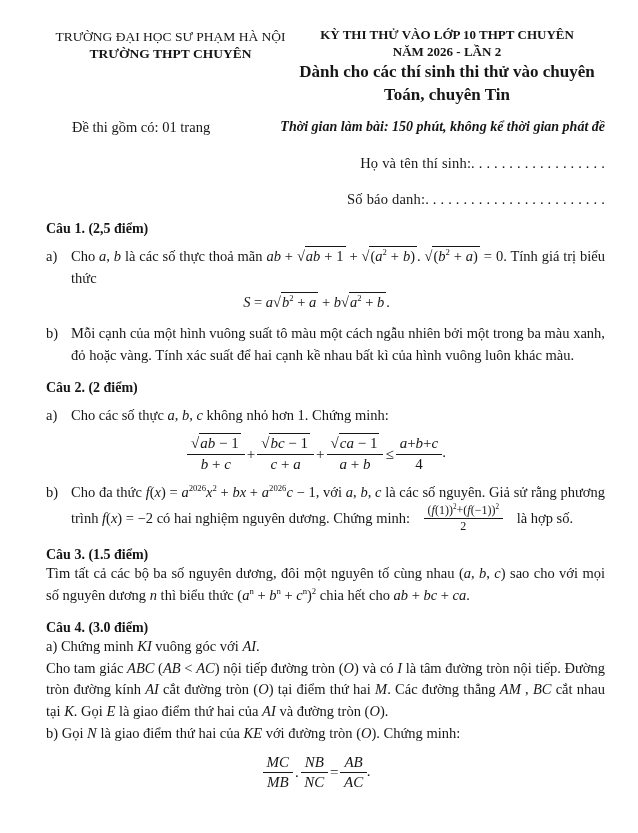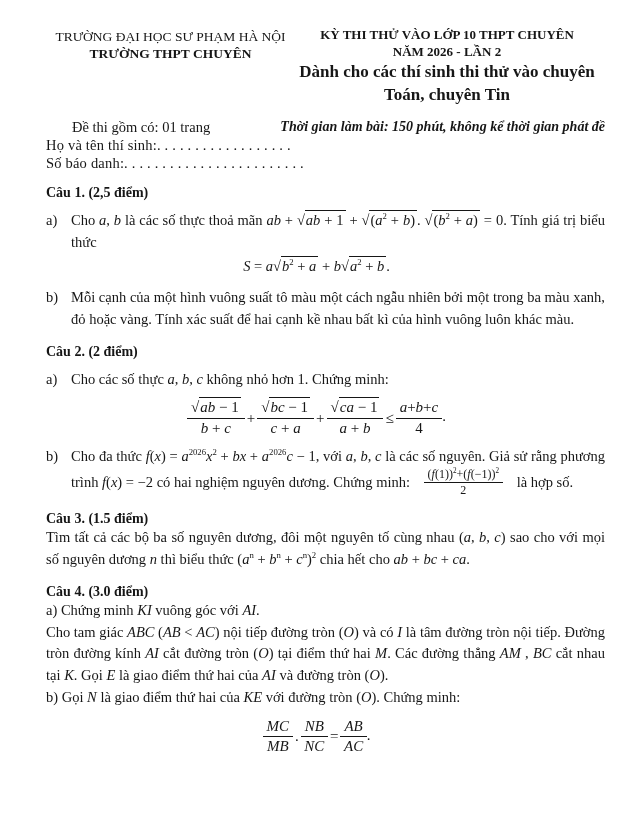--- a/index.html
+++ b/index.html
@@ -18,21 +18,21 @@
   .hl1 { font-size:13.5px; line-height:1.28; }
   .hl2 { font-size:13.5px; font-weight:bold; line-height:1.28; }
   .head-right { width:336px; text-align:center; }
   .hr { font-size:13px; font-weight:bold; line-height:1.3; }
   .hr-sub { font-size:17px; font-weight:bold; line-height:1.35; }
 
   
   .info-row { display:flex; margin-top:12px;font-family:Liberation Serif, serif; }
   .pages { margin-left:26px; }
   .time { flex:1; text-align:right; font-style:italic; font-weight:bold; font-size:14px; }
-  .fill-line { margin-top:0; line-height:1.25; letter-spacing:0.2px; }
+  .fill-line { margin-top:18px; line-height:1.25; letter-spacing:0.2px;text-align:right; }
 
   
   .qh { font-weight:bold; font-size:14px; margin-top:13px; }
   .item { display:flex; margin-top:9px; line-height:1.5; }
   .item .lbl { flex:0 0 25px; }
   .item .itxt { flex:1; text-align:justify; }
   .para { line-height:1.5; text-align:justify; }
   .eqc { text-align:center; margin:3px 18px 2px 0; line-height:1.5; }
   .eqc.tall { margin:9px 18px 7px 0; }
 

